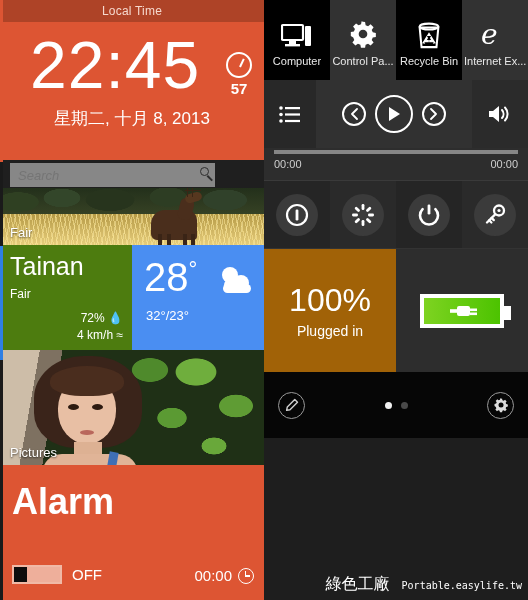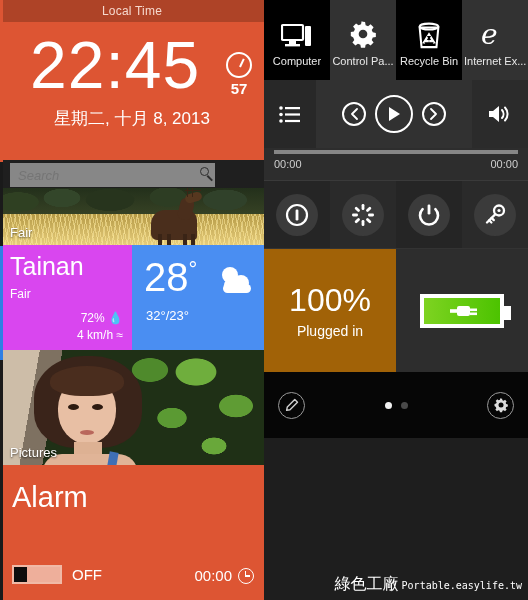--- a/index.html
+++ b/index.html
@@ -70,21 +70,21 @@
        linear-gradient(90deg, transparent 0 2px, #3a2616 2px 3px, transparent 3px 6px),
        linear-gradient(90deg, transparent 0 7px, #3a2616 7px 8px, transparent 8px 11px),
        linear-gradient(0deg, transparent 0 6px, #3a2616 6px 7px, transparent 7px); }
   .bing-deer .leg { position:absolute; width:4px; height:14px; background:#3a2416; top:44px; }
 
   .tile-label { position:absolute; left:10px; bottom:5px; color:#fff; font-size:13px;
                 font-weight:300; text-shadow:0 1px 2px rgba(0,0,0,.65); }
 
   
   .weather-tile { position:relative; width:264px; height:105px; display:flex; }
-  .wx-left { position:relative; width:132px; height:105px; background:#d946ef; }
+  .wx-left { position:relative; width:132px; height:105px; background:#4d7c0f; }
   .wx-right { position:relative; width:132px; height:127px; background:#4a8ef2; }
   .wx-city { position:absolute; left:10px; top:7px; color:#fff; font-size:25px; font-weight:300; }
   .wx-cond { position:absolute; left:10px; top:42px; color:#fff; font-size:12px; }
   .wx-stats { position:absolute; right:9px; bottom:6px; text-align:right; color:#fff; font-size:12px; line-height:17px; }
   .wx-temp { position:absolute; left:12px; top:10px; color:#fff; font-size:40px; font-weight:300; }
   .wx-deg-sup { font-size:22px; vertical-align:top; line-height:30px; }
   .wx-hilo { position:absolute; left:14px; top:63px; color:#fff; font-size:13px; }
   .wx-icon { position:absolute; right:6px; top:22px; width:42px; height:30px; }
   .wx-icon .moon { position:absolute; left:6px; top:0; width:16px; height:16px;
                    background:#fff; border-radius:50%; box-shadow:5px 4px 0 0 #4a8ef2; }
@@ -119,21 +119,21 @@
   .pic-person .mouth { position:absolute; left:46px; top:74px; width:14px; height:5px;
                        background:#b9675c; border-radius:50%; }
   .pic-person .neck { position:absolute; left:40px; top:86px; width:28px; height:18px; background:#ddb193; }
   .pic-person .shoulder { position:absolute; left:8px; top:98px; width:96px; height:20px;
                           background:#e0b497; border-radius:40px 40px 0 0; }
   .pic-person .strap { position:absolute; left:74px; top:96px; width:9px; height:20px;
                        background:#3f6fb5; transform:rotate(10deg); }
 
   
   .alarm-tile { position:relative; width:264px; height:135px; background:#dd5533; }
-  .alarm-title { position:absolute; left:12px; top:16px; color:#ffffff; font-size:29px; font-weight:400; }
+  .alarm-title { position:absolute; left:12px; top:16px; color:#ffffff; font-size:36px; font-weight:700; }
   .alarm-toggle { position:absolute; left:12px; bottom:16px; display:flex; align-items:center; }
   .toggle-track { width:50px; height:19px; border:2px solid #f0b9a6; background:#eeaf9b;
                   display:flex; align-items:center; }
   .toggle-knob { width:13px; height:15px; background:#0d0d0d; margin-left:0px; }
   .toggle-label { color:#ffffff; font-size:15px; margin-left:10px; }
   .alarm-time { position:absolute; right:10px; bottom:16px; display:flex; align-items:center;
                 color:#ffffff; font-size:15px; }
   .alarm-clock-ic { width:16px; height:16px; border:1.8px solid #fff; border-radius:50%;
                     margin-left:6px; position:relative; }
   .alarm-clock-ic:before { content:""; position:absolute; left:5.5px; top:2px; width:1.6px; height:6px; background:#fff; }
@@ -187,21 +187,21 @@
               display:flex; align-items:center; justify-content:center; }
   .dots { display:flex; gap:9px; }
   .dot { width:7px; height:7px; border-radius:50%; background:#4a4a4a; }
   .dot.on { background:#f0f0f0; }
 
   .filler { height:170px; background:#1e1e1e; }
 
   .watermark { position:absolute; right:6px; bottom:5px; display:flex; align-items:baseline;
                color:#ffffff; font-size:11px; }
   .wm-cn { font-size:16px; letter-spacing:0px; }
-  .wm-en { font-size:10px; margin-left:3px; font-family:"DejaVu Sans Mono", monospace; }
+  .wm-en { font-size:10px; margin-left:12px; font-family:"DejaVu Sans Mono", monospace; }
 
   .left-accent { position:absolute; left:0; top:0; width:3px; height:600px; }
 </style>
 </head>
 <body>
 
 <div id="screen">
 
   <div id="left">
 

